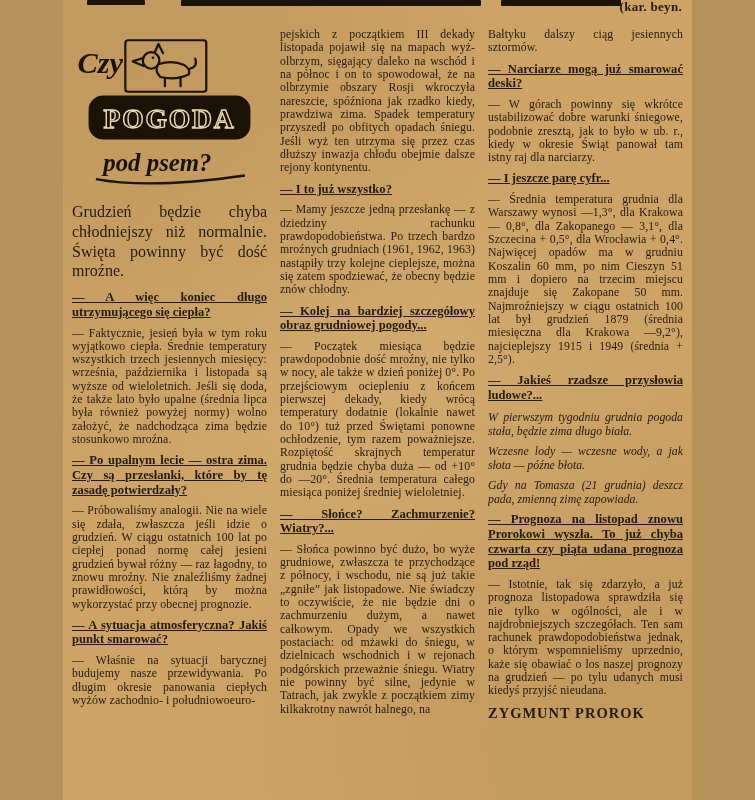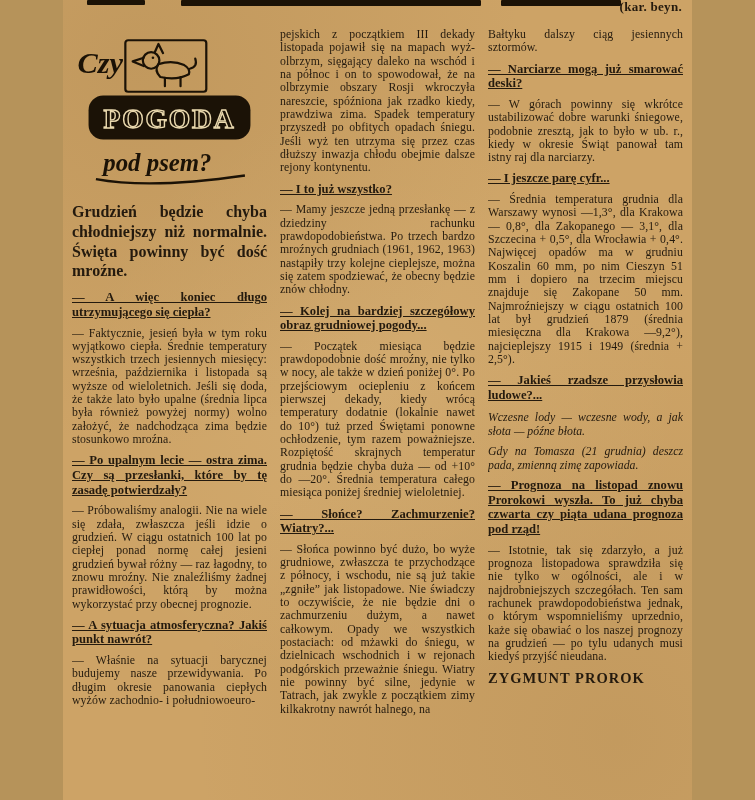--- a/index.html
+++ b/index.html
@@ -21,21 +21,21 @@
   .crop-bar.b1{left:118px;width:300px;}
   .crop-bar.b2{left:438px;width:120px;}
   .crop-bar.b3{left:24px;width:58px;height:5px;}
   .credit{position:absolute;top:-1px;right:10px;font-weight:bold;font-size:13px;letter-spacing:.3px;}
   .columns{display:flex;gap:13px;padding:4px 9px 0 9px;height:772px;overflow:hidden;}
   .col{flex:1 1 0;min-width:0;overflow:hidden;}
   .blk{margin:0 0 7px 0;}
   .h{font-weight:bold;font-size:12.6px;line-height:1.16;text-align:justify;margin-top:4px;text-decoration:underline;}
   .p{font-size:11.8px;line-height:1.13;text-align:justify;letter-spacing:.1px;}
   .i{font-size:11.8px;line-height:1.2;text-align:justify;font-style:italic;margin-bottom:6px;}
-  .lead{font-size:16px;font-weight:bold;line-height:1.24;text-align:justify;margin:6px 0 9px 0;}
+  .lead{font-size:16px;font-weight:normal;line-height:1.24;text-align:justify;margin:6px 0 9px 0;}
   .sig{font-weight:bold;font-size:14.5px;letter-spacing:1px;}
   .logo{width:100%;height:168px;margin-bottom:2px;}
   .logo svg{width:100%;height:100%;}
 </style>
 </head>
 <body>
 
 <div class="page">
 
   <div class="top-strip">
@@ -70,21 +70,21 @@
       </div>
 
       <p class="blk lead">Grudzień będzie chyba chłodniejszy niż normalnie. Święta powinny być dość mroźne.</p>
 
       <p class="blk h">— A więc koniec długo utrzymującego się ciepła?</p>
       <p class="blk p">— Faktycznie, jesień była w tym roku wyjątkowo ciepła. Średnie temperatury wszystkich trzech jesiennych miesięcy: września, października i listopada są wyższe od wieloletnich. Jeśli się doda, że także lato było upalne (średnia lipca była również powyżej normy) wolno założyć, że nadchodząca zima będzie stosunkowo mroźna.</p>
 
       <p class="blk h">— Po upalnym lecie — ostra zima. Czy są przesłanki, które by tę zasadę potwierdzały?</p>
       <p class="blk p">— Próbowaliśmy analogii. Nie na wiele się zdała, zwłaszcza jeśli idzie o grudzień. W ciągu ostatnich 100 lat po ciepłej ponad normę całej jesieni grudzień bywał różny — raz łagodny, to znowu mroźny. Nie znaleźliśmy żadnej prawidłowości, którą by można wykorzystać przy obecnej prognozie.</p>
 
-      <p class="blk h">— A sytuacja atmosferyczna? Jakiś punkt nawrót?</p>
+      <p class="blk h">— A sytuacja atmosferyczna? Jakiś punkt smarować?</p>
       <p class="blk p">— Właśnie na sytuacji barycznej budujemy nasze przewidywania. Po długim okresie panowania ciepłych wyżów zachodnio- i południowoeuro-</p>
     </div>
 
     <div class="col">
       <p class="blk p">pejskich z początkiem III dekady listopada pojawił się na mapach wyż-olbrzym, sięgający daleko na wschód i na północ i on to spowodował, że na olbrzymie obszary Rosji wkroczyła nareszcie, spóźniona jak rzadko kiedy, prawdziwa zima. Spadek temperatury przyszedł po obfitych opadach śniegu. Jeśli wyż ten utrzyma się przez czas dłuższy inwazja chłodu obejmie dalsze rejony kontynentu.</p>
 
       <p class="blk h">— I to już wszystko?</p>
       <p class="blk p">— Mamy jeszcze jedną przesłankę — z dziedziny rachunku prawdopodobieństwa. Po trzech bardzo mroźnych grudniach (1961, 1962, 1963) nastąpiły trzy kolejne cieplejsze, można się zatem spodziewać, że obecny będzie znów chłodny.</p>
 
       <p class="blk h">— Kolej na bardziej szczegółowy obraz grudniowej pogody...</p>
@@ -97,20 +97,21 @@
     <div class="col">
       <p class="blk p">Bałtyku dalszy ciąg jesiennych sztormów.</p>
 
       <p class="blk h">— Narciarze mogą już smarować deski?</p>
       <p class="blk p">— W górach powinny się wkrótce ustabilizować dobre warunki śniegowe, podobnie zresztą, jak to było w ub. r., kiedy w okresie Świąt panował tam istny raj dla narciarzy.</p>
 
       <p class="blk h">— I jeszcze parę cyfr...</p>
       <p class="blk p">— Średnia temperatura grudnia dla Warszawy wynosi —1,3°, dla Krakowa — 0,8°, dla Zakopanego — 3,1°, dla Szczecina + 0,5°, dla Wrocławia + 0,4°. Najwięcej opadów ma w grudniu Koszalin 60 mm, po nim Cieszyn 51 mm i dopiero na trzecim miejscu znajduje się Zakopane 50 mm. Najmroźniejszy w ciągu ostatnich 100 lat był grudzień 1879 (średnia miesięczna dla Krakowa —9,2°), najcieplejszy 1915 i 1949 (średnia + 2,5°).</p>
 
       <p class="blk h">— Jakieś rzadsze przysłowia ludowe?...</p>
+      <p class="blk i">W pierwszym tygodniu grudnia pogoda stała, będzie zima długo biała.</p>
       <p class="blk i">Wczesne lody — wczesne wody, a jak słota — późne błota.</p>
       <p class="blk i">Gdy na Tomasza (21 grudnia) deszcz pada, zmienną zimę zapowiada.</p>
 
       <p class="blk h">— Prognoza na listopad znowu Prorokowi wyszła. To już chyba czwarta czy piąta udana prognoza pod rząd!</p>
       <p class="blk p">— Istotnie, tak się zdarzyło, a już prognoza listopadowa sprawdziła się nie tylko w ogólności, ale i w najdrobniejszych szczegółach. Ten sam rachunek prawdopodobieństwa jednak, o którym wspomnieliśmy uprzednio, każe się obawiać o los naszej prognozy na grudzień — po tylu udanych musi kiedyś przyjść nieudana.</p>
 
       <p class="blk sig">ZYGMUNT PROROK</p>
     </div>
 
   </div>

